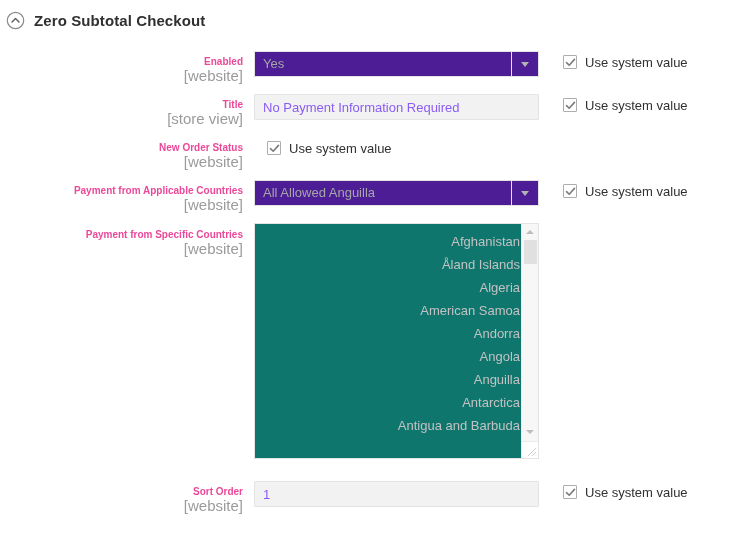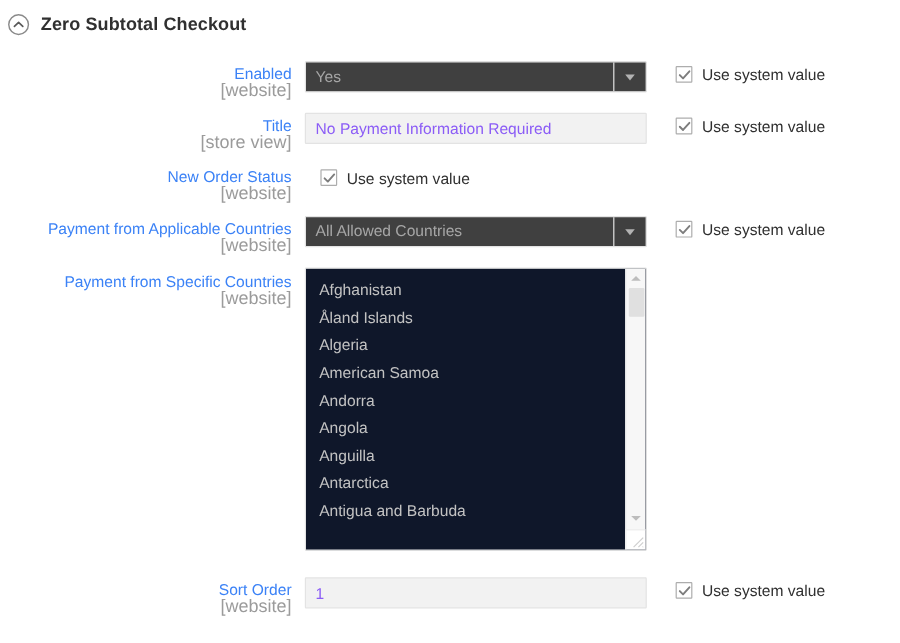--- a/index.html
+++ b/index.html
@@ -49,23 +49,23 @@
   }
   .label-col {
     width: 243px;
     flex: 0 0 243px;
     text-align: right;
     padding-top: 3px;
     padding-right: 0;
     box-sizing: border-box;
   }
   .label-main {
-    font-size: 13px;
-    font-weight: normal;
-    color: #3b82f6;
+    font-size: 10px;
+    font-weight: bold;
+    color: #ec4899;
     line-height: 15px;
   }
   .label-scope {
     font-size: 15px;
     color: #9b9b9b;
     line-height: 13px;
     margin-top: 0px;
     margin-left: 24px;
   }
   .field-col {
@@ -92,21 +92,21 @@
     font-family: "Liberation Sans", sans-serif;
     font-size: 13px;
     padding: 0 8px;
     line-height: 24px;
     border-radius: 1px;
   }
   .select-wrap {
     position: relative;
     width: 100%;
     height: 26px;
-    background: #404040;
+    background: #4c1d95;
     border: 1px solid #e3e3e3;
     box-sizing: border-box;
     border-radius: 1px;
   }
   .select-value {
     position: absolute;
     left: 8px;
     top: 0;
     line-height: 24px;
     color: #a6a6a6;
@@ -130,25 +130,26 @@
     border-left: 4px solid transparent;
     border-right: 4px solid transparent;
     border-top: 5px solid #b3b3b3;
   }
 
   
   .multiselect {
     position: relative;
     width: 100%;
     height: 236px;
-    background: #0f172a;
+    background: #0f766e;
     border: 1px solid #e3e3e3;
     box-sizing: border-box;
     border-radius: 1px;
     overflow: hidden;
+    text-align: right;
   }
   .ms-list {
     position: absolute;
     top: 6px;
     left: 0;
     right: 18px;
     bottom: 0;
     padding: 0;
     margin: 0;
     list-style: none;
@@ -320,21 +321,21 @@
     </div>
   </div>
 
   <div class="row">
     <div class="label-col">
       <div class="label-main">Payment from Applicable Countries</div>
       <div class="label-scope">[website]</div>
     </div>
     <div class="field-col">
       <div class="select-wrap">
-        <span class="select-value">All Allowed Countries</span>
+        <span class="select-value">All Allowed Anguilla</span>
         <span class="select-arrow-box">
           <span class="arrow-down"></span>
         </span>
       </div>
     </div>
     <div class="sysval-col">
       <label class="sysval">
         <span class="checkbox">
           <svg width="11" height="11" viewBox="0 0 11 11">
             <polyline points="1.5,5.6 4.2,8.3 9.5,2.4" fill="none" stroke="#7d7d7d" stroke-width="1.6" stroke-linecap="round" stroke-linejoin="round"></polyline>

